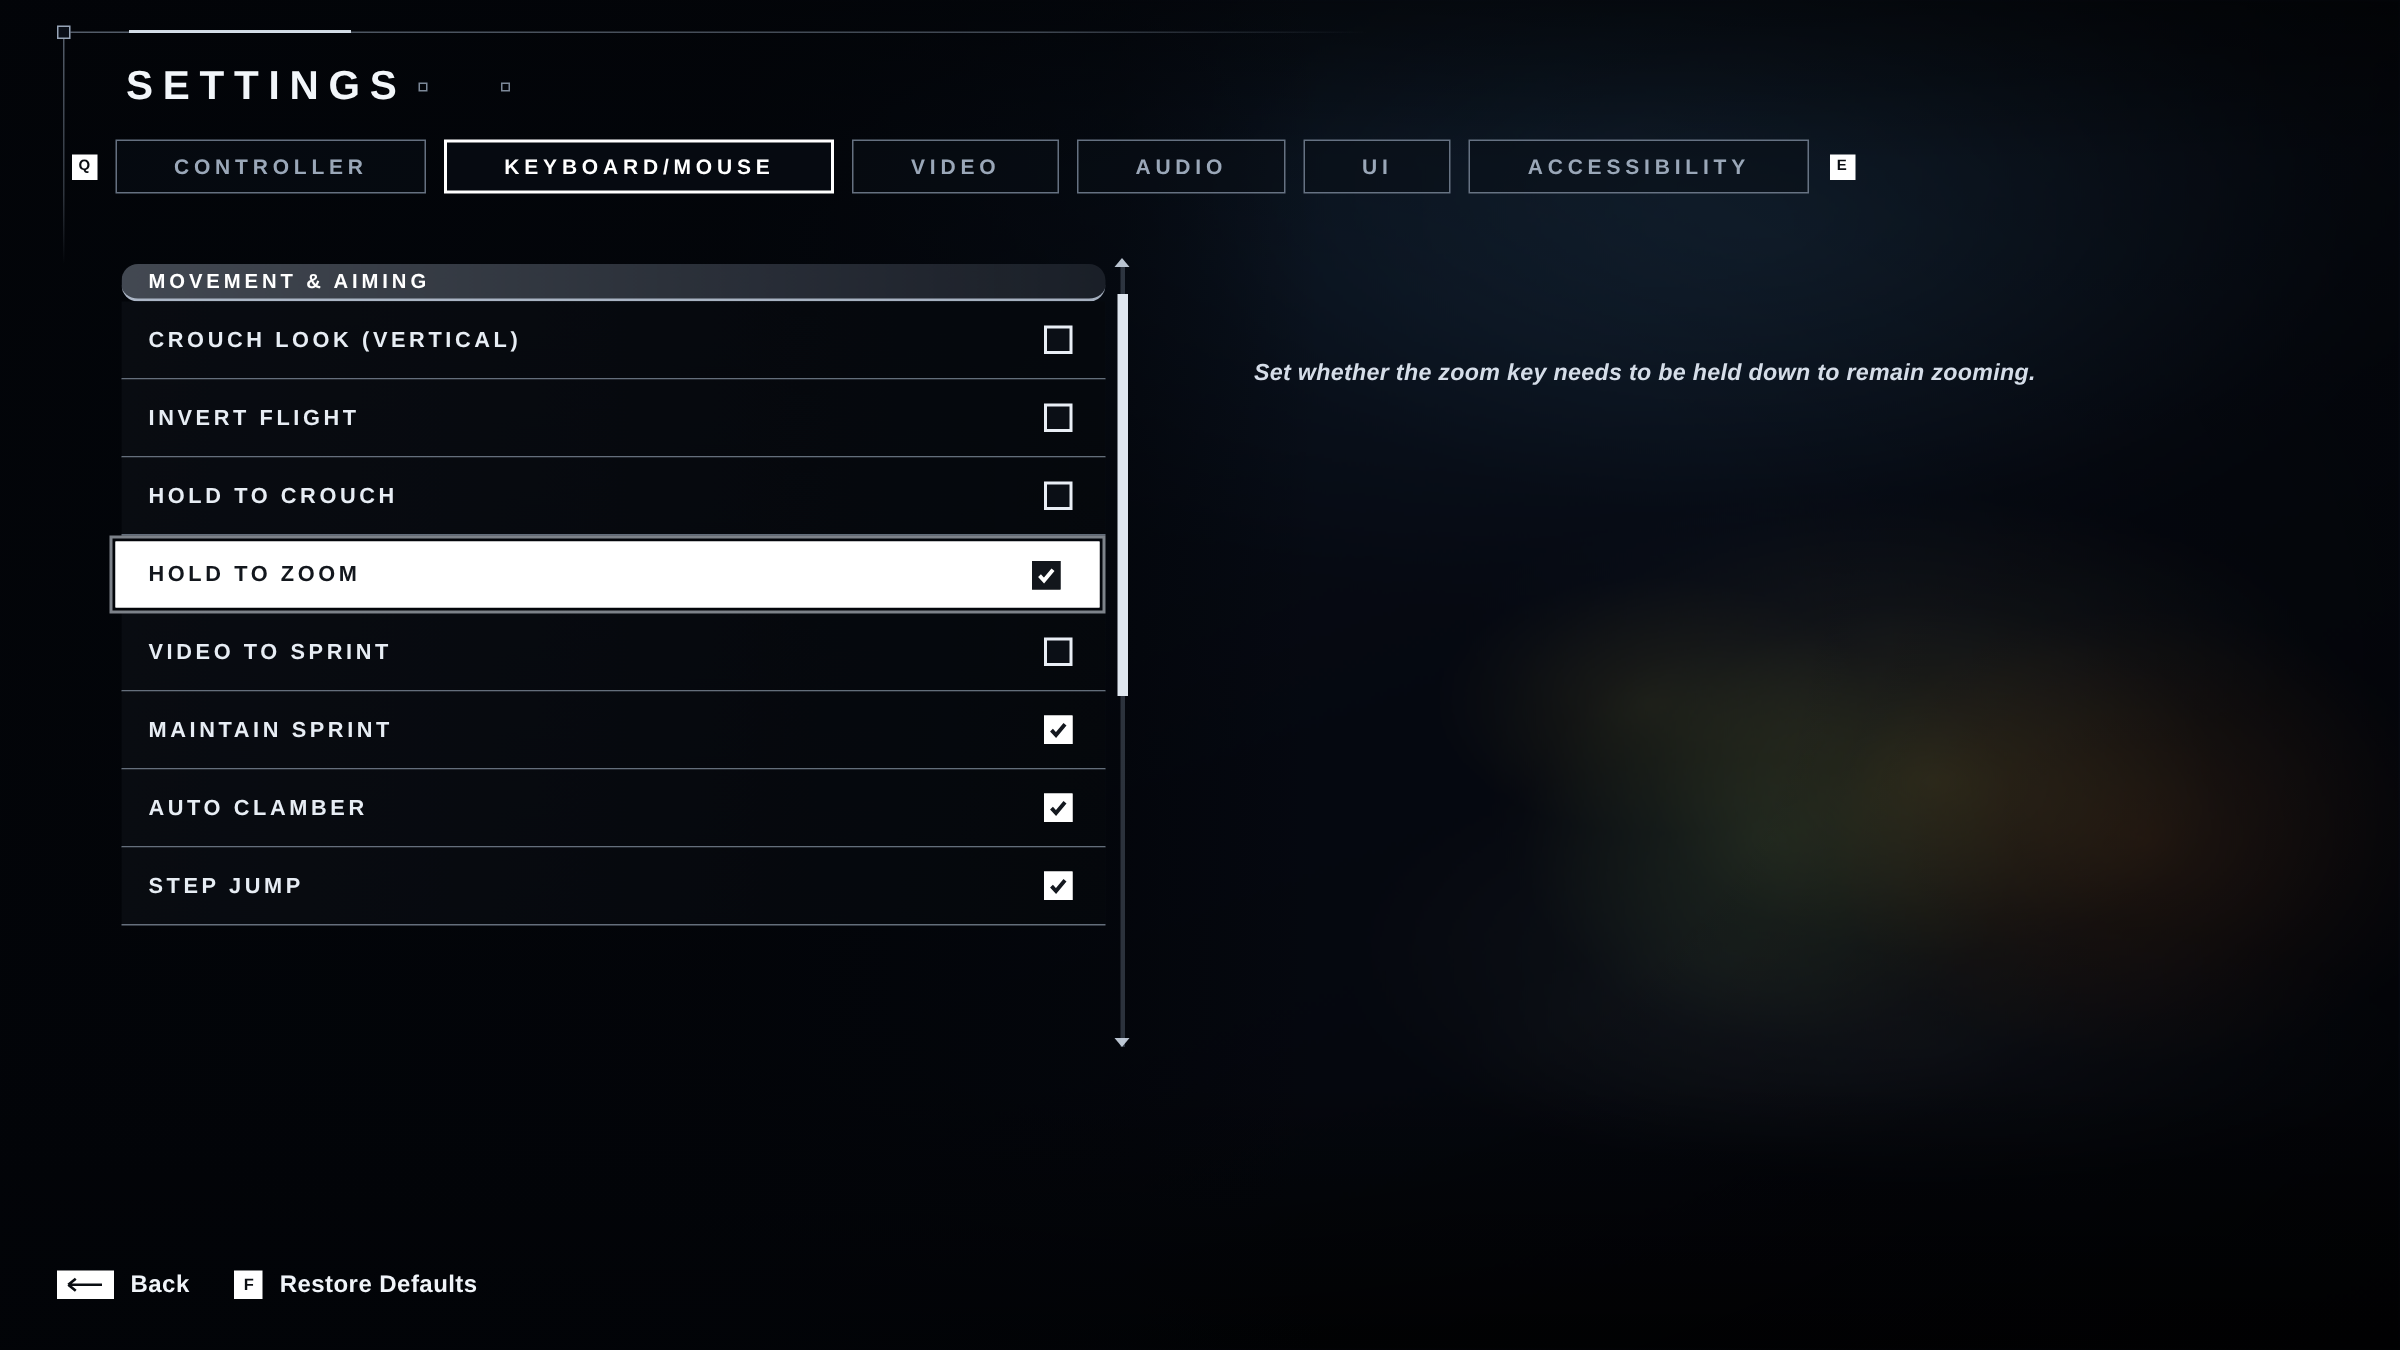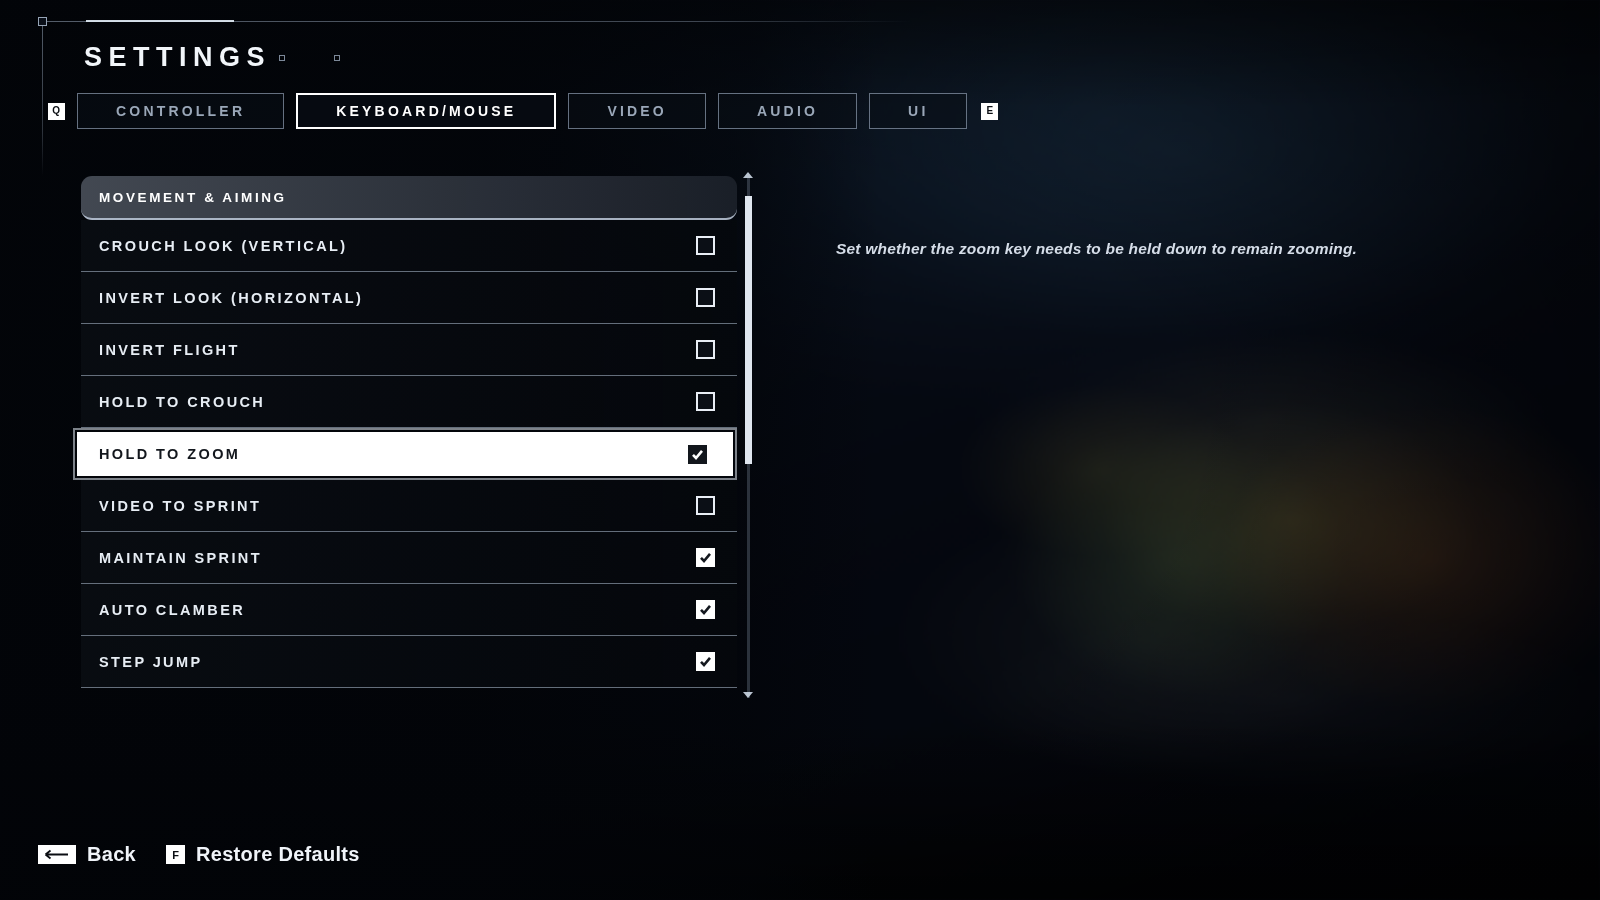--- a/index.html
+++ b/index.html
@@ -145,21 +145,21 @@
   .tabbar .key-badge.tab-key-right { margin-left: 14px; }
 
   
   .list-panel {
     position: absolute;
     left: 81px; top: 176px;
     width: 656px;
     height: 524px;
   }
   .section-header {
-    height: 44px;
+    height: 25px;
     display: flex;
     align-items: center;
     padding-left: 18px;
     background: linear-gradient(to right, rgba(70,76,86,0.95) 0%, rgba(52,58,68,0.92) 45%, rgba(30,35,44,0.85) 100%);
     border-bottom: 2px solid rgba(190,202,218,0.85);
     color: #ffffff;
     font-size: 13.5px;
     font-weight: 700;
     letter-spacing: 2.6px;
     border-radius: 11px;
@@ -285,21 +285,21 @@
     display: flex;
     align-items: center;
     gap: 30px;
   }
   .footer-action {
     display: flex;
     align-items: center;
     gap: 11px;
   }
   .footer-label {
-    font-size: 20px;
+    font-size: 16px;
     font-weight: 700;
     color: #f0f4f9;
     letter-spacing: 0.3px;
   }
   .key-wide {
     display: inline-flex;
     align-items: center;
     justify-content: center;
     width: 38px; height: 19px;
     background: #ffffff;
@@ -336,44 +336,37 @@
   <div class="title-dot d1"></div>
   <div class="title-dot d2"></div>
 
   <div class="tabbar">
     <div class="key-badge">Q</div>
     <div class="tab">CONTROLLER</div>
     <div class="tab active">KEYBOARD/MOUSE</div>
     <div class="tab">VIDEO</div>
     <div class="tab">AUDIO</div>
     <div class="tab">UI</div>
+    <div class="tab">ACCESSIBILITY</div>
     <div class="key-badge tab-key-right">E</div>
   </div>
 
   <div class="list-panel">
     <div class="section-header">MOVEMENT &amp; AIMING</div>
     <div class="rows">
 
       <div class="row-slot">
         <div class="row">
           <span class="row-label">CROUCH LOOK (VERTICAL)</span>
           <span class="checkbox">
             
           </span>
         </div>
       </div>
 
-      <div class="row-slot">
-        <div class="row">
-          <span class="row-label">INVERT LOOK (HORIZONTAL)</span>
-          <span class="checkbox">
-            
-          </span>
-        </div>
-      </div>
 
       <div class="row-slot">
         <div class="row">
           <span class="row-label">INVERT FLIGHT</span>
           <span class="checkbox">
             
           </span>
         </div>
       </div>
 

